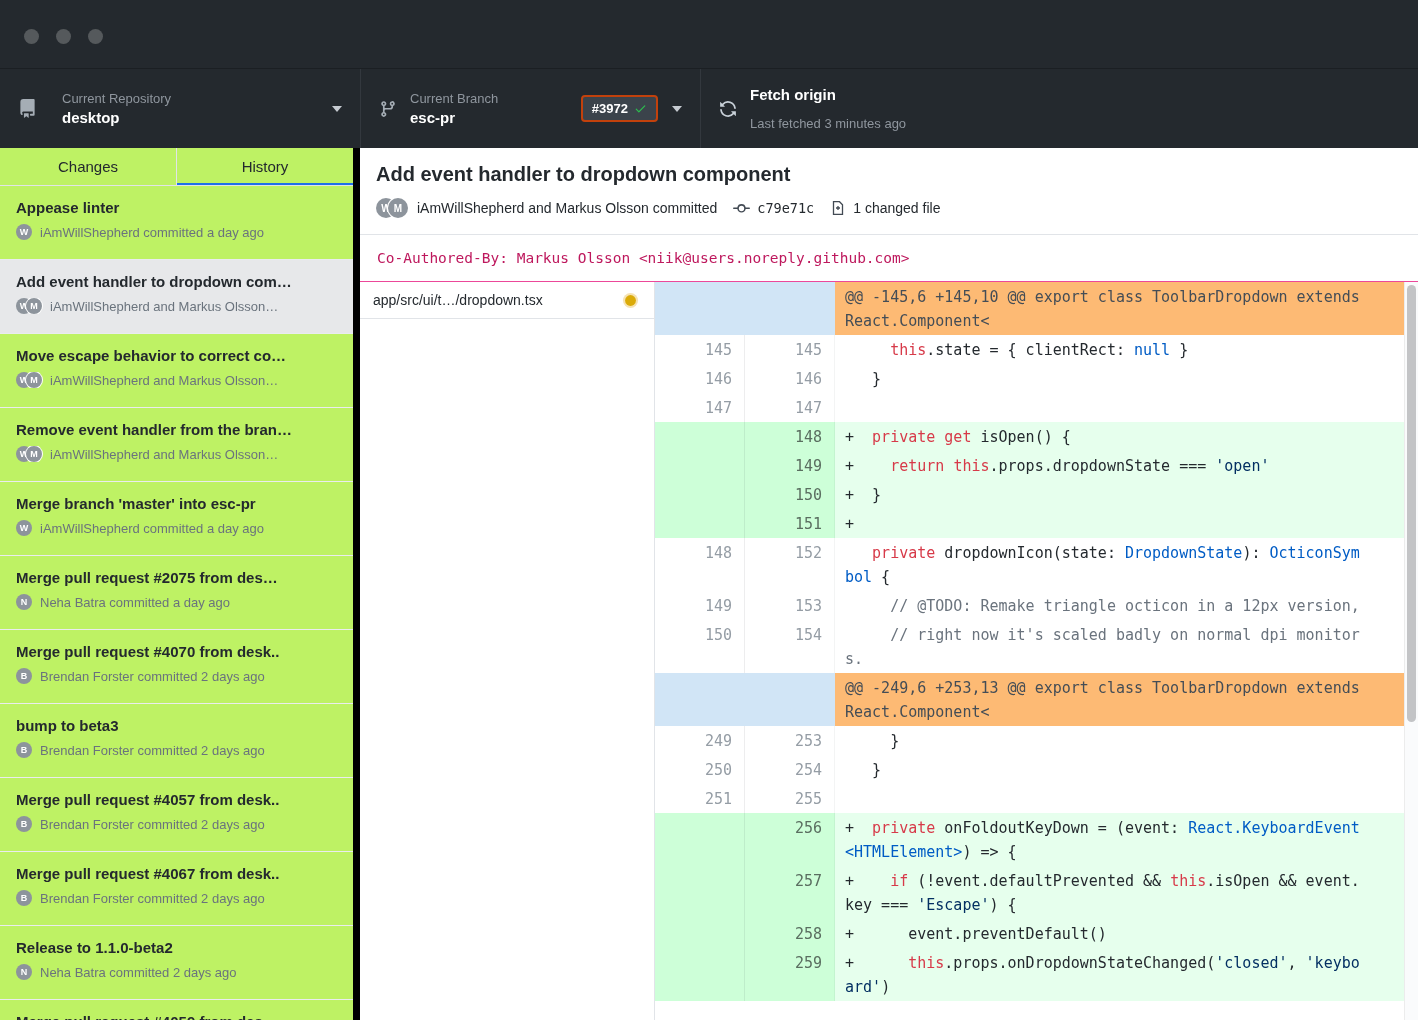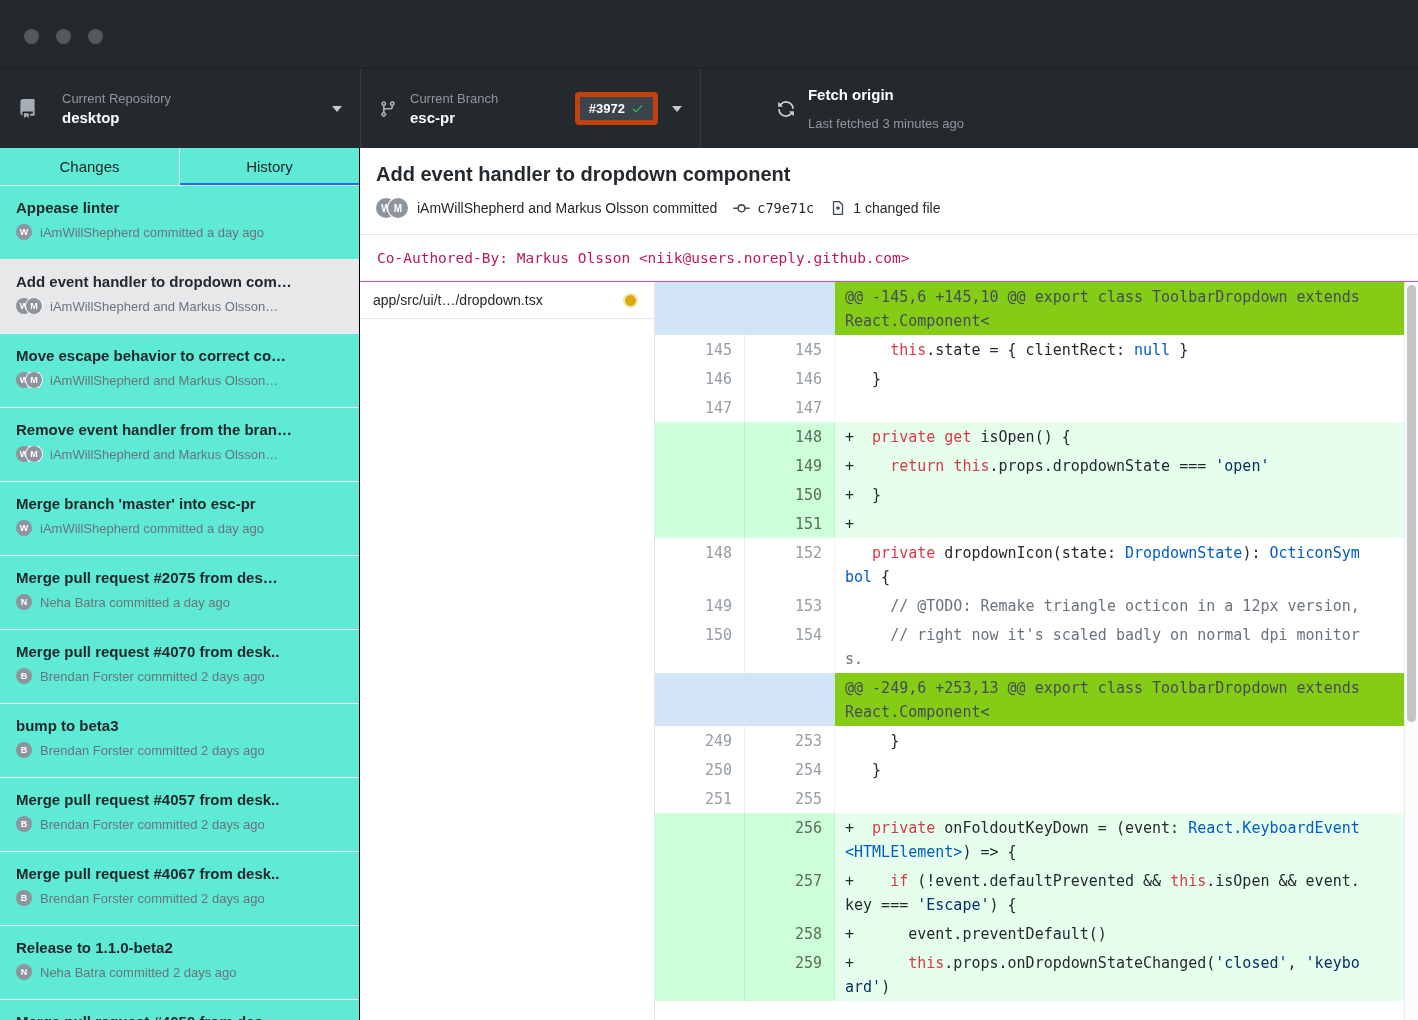--- a/index.html
+++ b/index.html
@@ -11,35 +11,35 @@
   .titlebar { position:absolute; top:0; left:0; width:1418px; height:68px; background:#24292e; }
   .lights { position:absolute; top:29px; left:24px; display:flex; gap:17px; }
   .light { width:15px; height:15px; border-radius:50%; background:#55595c; display:inline-block; }
 
   
   .toolbar { position:absolute; top:68px; left:0; width:1418px; height:80px; background:#24292e;
              border-top:1px solid #1b1f23; display:flex; }
   .tsec { display:flex; align-items:center; padding:0 18px; height:100%; }
   .tsec.repo { width:360px;gap:12px; }
   .tsec.branch { width:340px; border-left:1px solid #33383e; }
-  .tsec.fetch { width:340px; border-left:1px solid #33383e;justify-content:center; }
+  .tsec.fetch { width:340px; border-left:1px solid #33383e; }
   .tsec .ticon { flex:none; display:flex; align-items:center; }
   .tsec .texts { margin-left:13px; min-width:0; }
   .tlabel { font-size:13px; color:#8f969e; }
   .tname { font-size:15px; font-weight:bold; color:#ffffff; margin-top:3px; }
   .chev { margin-left:auto; width:0; height:0; border-left:5px solid transparent; border-right:5px solid transparent;
           border-top:6px solid #c6cbd1; }
   .badge { margin-left:auto; display:flex; align-items:center; gap:6px; background:#3b434b;
-           border:5px solid #c2410c; border-radius:4px; padding:4px 9px; color:#fff;
+           border:2px solid #c2410c; border-radius:4px; padding:4px 9px; color:#fff;
            font-size:13px; font-weight:bold; }
   .branch .chev { margin-left:14px; }
 
   
-  .sidebar { position:absolute; top:148px; left:0; width:360px; bottom:0; background:#5eead4;
-             border-right:1px solid #000000; overflow:hidden; }
+  .sidebar { position:absolute; top:148px; left:0; width:360px; bottom:0; background:#bef264;
+             border-right:7px solid #000000; overflow:hidden; }
   .tabs { display:flex; height:38px; border-bottom:1px solid #e1e4e8; }
   .tab { flex:1; display:flex; align-items:center; justify-content:center; font-size:15px;
          color:#24292e; cursor:pointer; }
   .tab:first-child { border-right:1px solid #e1e4e8; }
   .tab.active { box-shadow:inset 0 -2px 0 #1f6feb; }
   .commit-list { height:834px; overflow:hidden; }
   .commit-item { height:74px; padding:13px 16px 0 16px; border-bottom:1px solid #eaecef; cursor:pointer; }
   .commit-item.selected { background:#e7e8ea; }
   .commit-title { font-size:15px; font-weight:bold; color:#24292e; white-space:nowrap; overflow:hidden; }
   .commit-meta { display:flex; align-items:center; gap:8px; margin-top:8px; font-size:13px;
@@ -77,21 +77,21 @@
   .gutter { width:90px; flex:none; text-align:right; padding:3px 12px 2px 0; color:#959da5;
             line-height:24px; }
   .gutter.old { border-right:1px solid rgba(27,31,35,0.08); }
   .gutter.new { border-right:1px solid rgba(27,31,35,0.05); }
   .code { flex:1; padding:3px 10px 2px 10px; min-width:0; }
   .code-text { display:block; white-space:pre-wrap; word-break:break-all; line-height:24px;
                min-height:24px; max-width:516px; color:#24292e; }
   .diff-row.add .gutter { background:#cdffd8; color:#5a6e60; }
   .diff-row.add .code { background:#e6ffed; }
   .diff-row.hunk .gutter { background:#d1e5f6; border-right-color:transparent; }
-  .diff-row.hunk .code { background:#84cc16; }
+  .diff-row.hunk .code { background:#fdba74; }
   .diff-row.hunk .code-text { color:#444d56; }
   .tok-k { color:#d73a49; }
   .tok-t { color:#005cc5; }
   .tok-s { color:#032f62; }
   .tok-c { color:#6a737d; }
 
   .scrollbar { position:absolute; top:0; right:0; bottom:0; width:14px; background:#fafbfc;
                border-left:1px solid #ececec; }
   .thumb { position:absolute; top:3px; right:2px; width:9px; height:437px; background:#c3c4c6; border-radius:5px; }
 </style>

